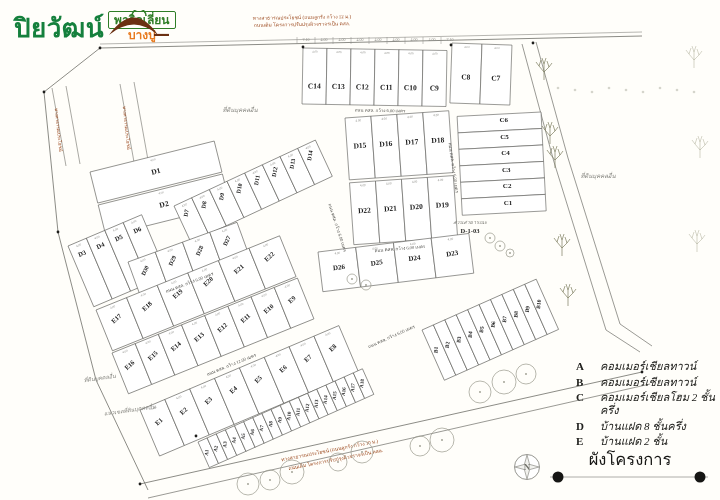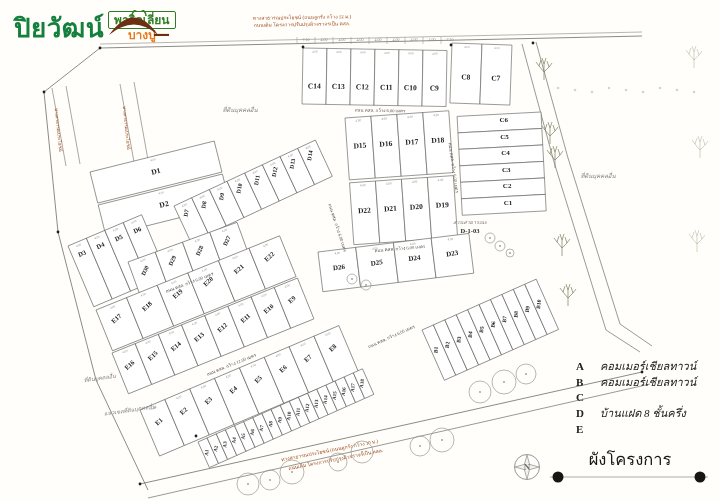--- a/index.html
+++ b/index.html
@@ -482,23 +482,25 @@
     <div class="legend-row">
       <span class="legend-key">A</span>
       <span class="legend-label">คอมเมอร์เชียลทาวน์</span>
     </div>
     <div class="legend-row">
       <span class="legend-key">B</span>
       <span class="legend-label">คอมเมอร์เชียลทาวน์</span>
     </div>
     <div class="legend-row">
       <span class="legend-key">C</span>
+      <span class="legend-label">คอมเมอร์เชียลโฮม 2 ชั้นครึ่ง</span>
     </div>
     <div class="legend-row">
       <span class="legend-key">D</span>
       <span class="legend-label">บ้านแฝด 8 ชั้นครึ่ง</span>
     </div>
     <div class="legend-row">
       <span class="legend-key">E</span>
+      <span class="legend-label">บ้านแฝด 2 ชั้น</span>
     </div>
   </div>
 
 </div>
 
 </body></html>

